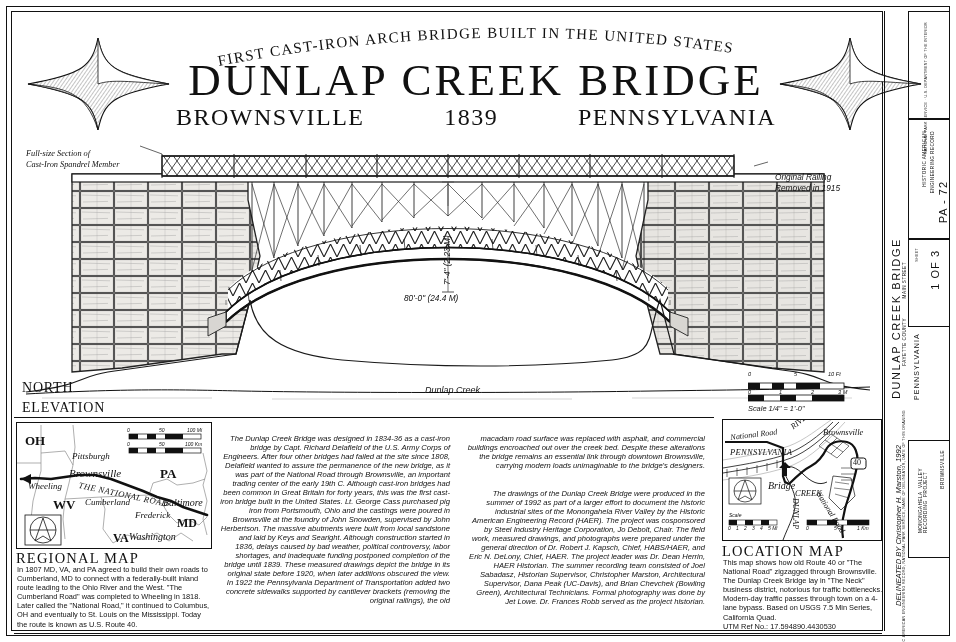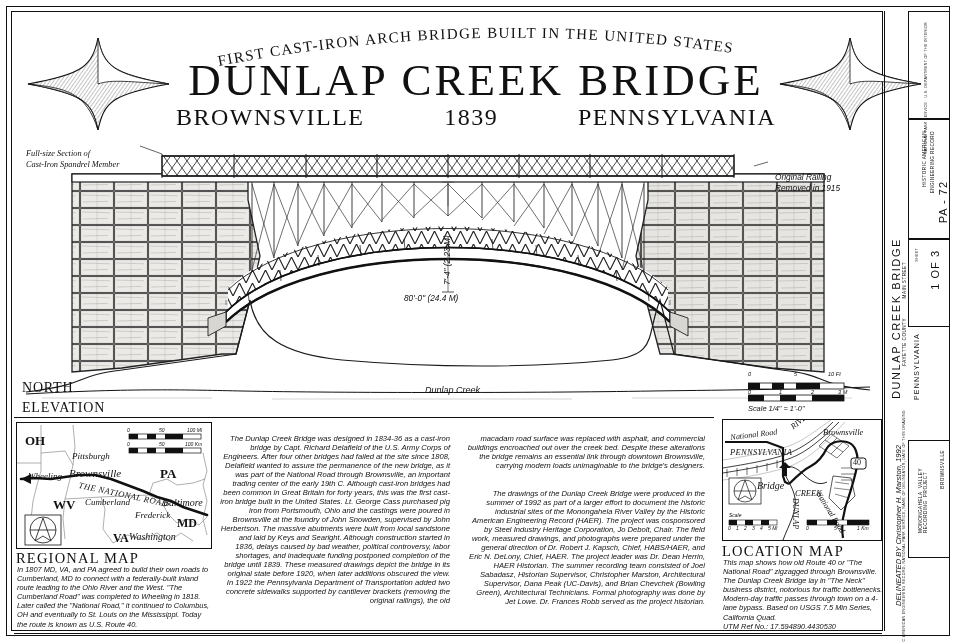--- a/index.html
+++ b/index.html
@@ -120,21 +120,20 @@
   }
   .map-title {
     position: absolute;
     font-family: "Liberation Serif", serif;
     font-size: 14.5px;
     letter-spacing: 1.2px;
   }
   .map-caption {
     position: absolute;
     font-family: "Liberation Sans", sans-serif;
-    font-style: italic;
     font-size: 7.4px;
     line-height: 9.1px;
     white-space: pre-line;
   }
   
   .tb-frame {
     position: absolute;
     border: 1px solid #111;
     box-sizing: border-box;
   }
@@ -458,21 +457,21 @@
     <div class="sb-label" style="left:168px; top:18px; font-size:5px;">100 Km</div>
 
     <div class="map-lbl-b" style="left:8px; top:10px; font-size:13px;">OH</div>
     <div class="map-lbl-b" style="left:143px; top:43px; font-size:13px;">PA</div>
     <div class="map-lbl-b" style="left:36px; top:74px; font-size:13px;">WV</div>
     <div class="map-lbl-b" style="left:160px; top:93px; font-size:12px;">MD</div>
     <div class="map-lbl-b" style="left:96px; top:108px; font-size:12px;">VA</div>
 
     <div class="map-lbl" style="left:55px; top:28px; font-size:9px;">Pittsburgh</div>
     <div class="map-lbl" style="left:52px; top:44px; font-size:11px;">Brownsville</div>
-    <div class="map-lbl" style="left:11px; top:48px; font-size:9px;">Wheeling</div>
+    <div class="map-lbl" style="left:11px; top:58px; font-size:9px;">Wheeling</div>
     <div class="map-lbl" style="left:68px; top:74px; font-size:9px;">Cumberland</div>
     <div class="map-lbl" style="left:146px; top:74px; font-size:10px;">Baltimore</div>
     <div class="map-lbl" style="left:118px; top:87px; font-size:9px;">Frederick</div>
     <div class="map-lbl" style="left:112px; top:108px; font-size:10px;">Washington</div>
     <div class="map-lbl" style="left:63px; top:57px; font-size:8.5px; transform:rotate(12deg); transform-origin:left top; letter-spacing:0.5px;">THE  NATIONAL  ROAD</div>
   </div>
   <div class="map-title" style="left:16px; top:550px;">REGIONAL  MAP</div>
   <div class="map-caption" style="left:17px; top:565px; width:196px;">In 1807 MD, VA, and PA agreed to build their own roads to Cumberland, MD to connect with a federally-built inland route leading to the Ohio River and the West. "The Cumberland Road" was completed to Wheeling in 1818. Later called the "National Road," it continued to Columbus, OH and eventually to St. Louis on the Mississippi. Today the route is known as U.S. Route 40.</div>
 
   <div class="map-box" style="left:722px; top:419px; width:160px; height:122px;">
@@ -529,21 +528,21 @@
       <rect x="6" y="100" width="8" height="5" fill="#111"></rect>
       <rect x="22" y="100" width="8" height="5" fill="#111"></rect>
       <rect x="38" y="100" width="8" height="5" fill="#111"></rect>
       <rect x="84" y="100" width="62" height="5" fill="#fff" stroke="#111" stroke-width="0.6"></rect>
       <rect x="84" y="100" width="10" height="5" fill="#111"></rect>
       <rect x="104" y="100" width="10" height="5" fill="#111"></rect>
       <rect x="124" y="100" width="22" height="5" fill="#111"></rect>
     </svg>
     <div class="map-lbl" style="left:7px; top:13px; font-size:8px; transform:rotate(-7deg); transform-origin:left top;">National Road</div>
     <div class="map-lbl" style="left:7px; top:27px; font-size:8.5px; letter-spacing:0.3px;">PENNSYLVANIA</div>
-    <div class="map-lbl" style="left:34px; top:60px; font-size:10px;">Bridge</div>
+    <div class="map-lbl" style="left:45px; top:60px; font-size:10px;">Bridge</div>
     <div class="map-lbl" style="left:100px; top:7px; font-size:8.5px;">Brownsville</div>
     <div class="map-lbl" style="left:72px; top:68px; font-size:8.5px;">CREEK</div>
     <div class="map-lbl" style="left:68px; top:78px; font-size:8px; writing-mode:vertical-rl;">DUNLAP</div>
     <div class="map-lbl" style="left:99px; top:70px; font-size:8px; transform:rotate(58deg); transform-origin:left top;">National Road</div>
     <div class="map-lbl" style="left:66px; top:4px; font-size:8px; transform:rotate(-38deg); transform-origin:left top;">RIVER</div>
     <div class="map-lbl" style="left:130px; top:38px; font-size:8px; font-style:normal;">40</div>
     <div class="sb-label" style="left:6px; top:92px; font-size:5px;">Scale</div>
     <div class="sb-label" style="left:5px; top:105px; font-size:5px;">0</div>
     <div class="sb-label" style="left:13px; top:105px; font-size:5px;">1</div>
     <div class="sb-label" style="left:21px; top:105px; font-size:5px;">2</div>

